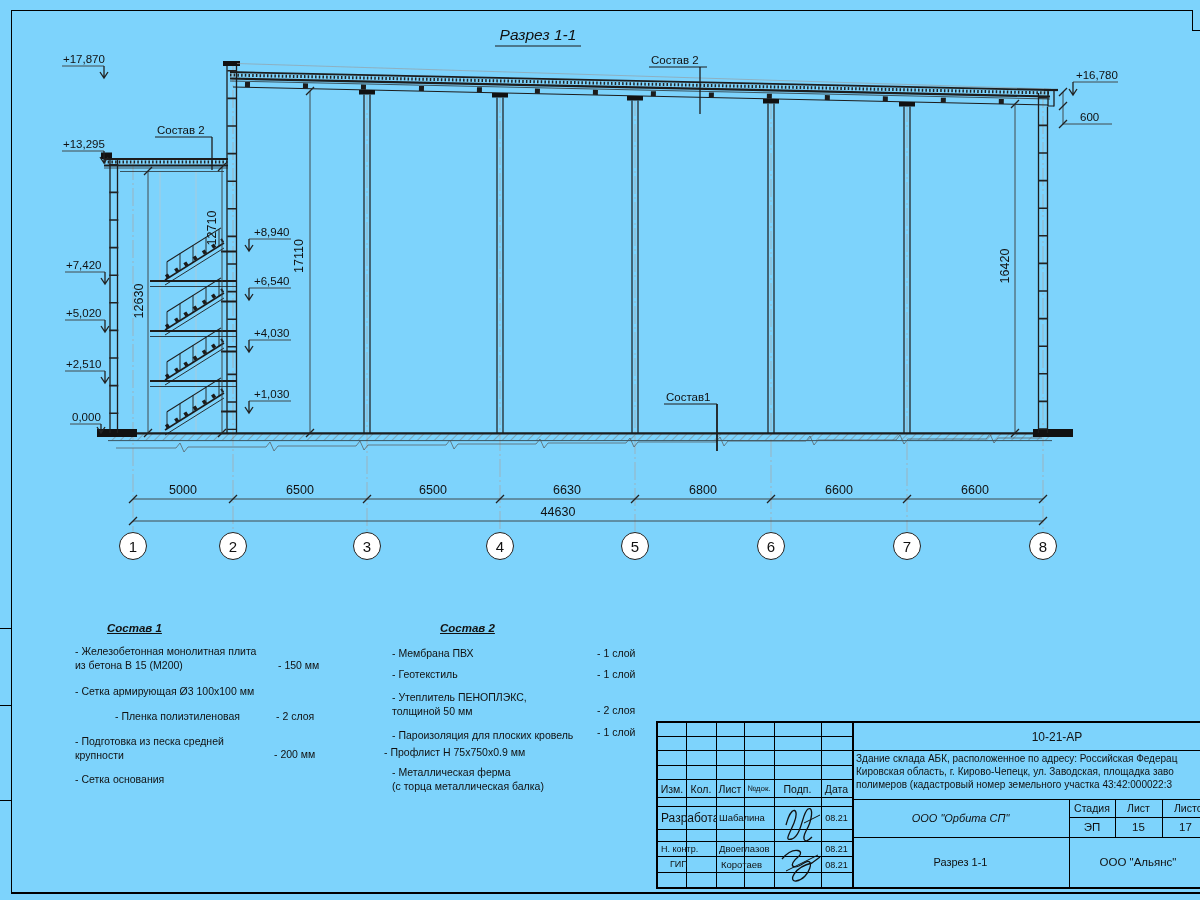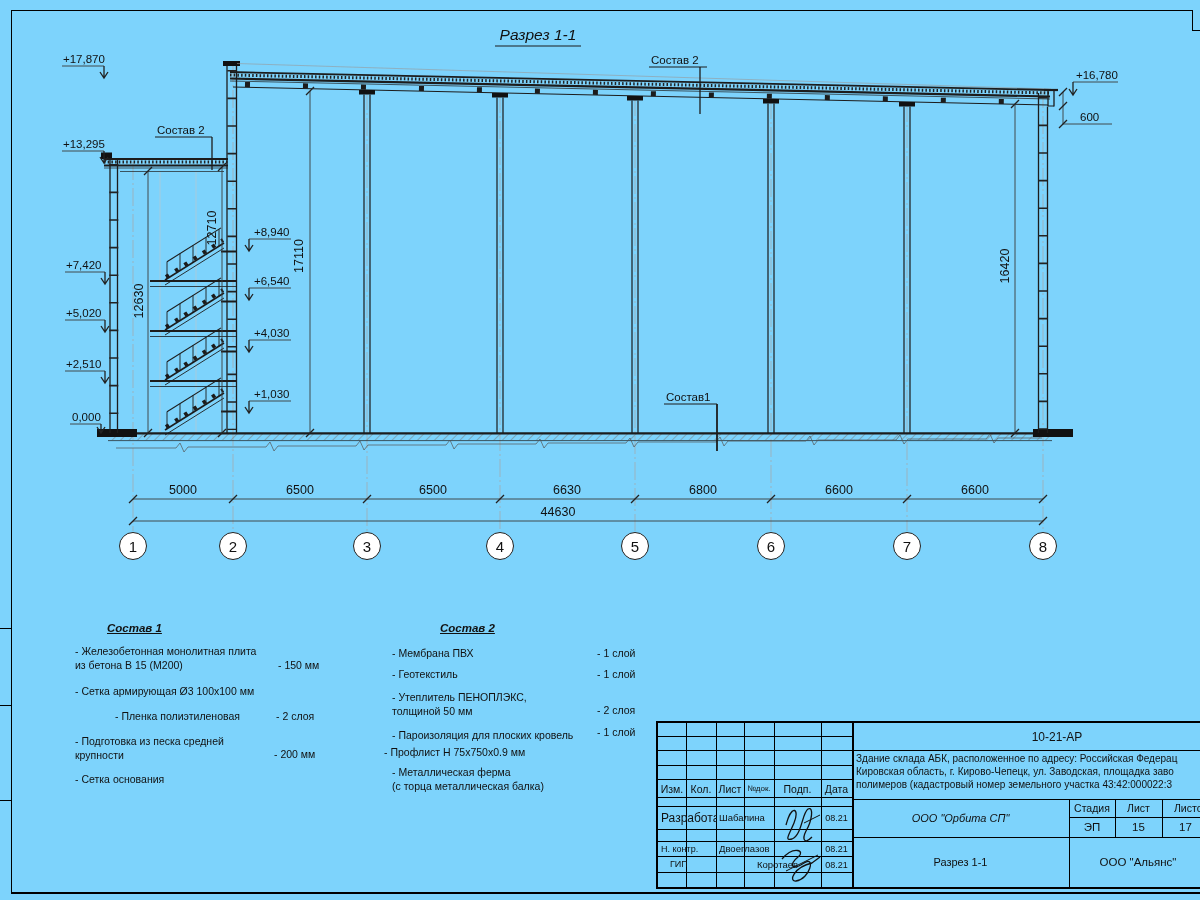--- a/index.html
+++ b/index.html
@@ -385,21 +385,21 @@
     <div class="cell" style="left:116px;top:57px;width:47px;height:17px;">Подп.</div>
     <div class="cell" style="left:163px;top:57px;width:31px;height:17px;">Дата</div>
 
     <div class="cell cl" style="left:3px;top:85px;width:56px;height:19px;font-size:12px;">Разработал</div>
     <div class="cell cl" style="left:61px;top:85px;width:54px;height:19px;font-size:9.5px;">Шабалина</div>
     <div class="cell" style="left:163px;top:86px;width:31px;height:17px;font-size:9px;">08.21</div>
     <div class="cell cl" style="left:3px;top:118px;width:56px;height:15px;font-size:9px;text-align:right;">Н. контр.</div>
     <div class="cell cl" style="left:61px;top:118px;width:58px;height:15px;font-size:9.5px;">Двоеглазов</div>
     <div class="cell" style="left:163px;top:119px;width:31px;height:14px;font-size:9px;">08.21</div>
     <div class="cell cl" style="left:12px;top:133px;width:56px;height:16px;font-size:9px;">ГИП</div>
-    <div class="cell cl" style="left:63px;top:133px;width:54px;height:16px;font-size:9.5px;margin-left:36px;">Коротаев</div>
+    <div class="cell cl" style="left:63px;top:133px;width:54px;height:16px;font-size:9.5px;">Коротаев</div>
     <div class="cell" style="left:163px;top:134px;width:31px;height:15px;font-size:9px;">08.21</div>
 
     <svg style="left:116px;top:74px;" width="47" height="88">
       <path d="M12,28 C18,6 26,12 20,26 C15,38 10,44 18,42 C28,38 28,16 34,12 C40,9 38,24 32,34 C28,42 30,48 38,40" stroke="#111" stroke-width="1.3" fill="none"></path>
       <path d="M30,26 L46,18" stroke="#111" stroke-width="1" fill="none"></path>
       <path d="M8,62 C20,48 32,54 24,60 C14,68 18,74 30,66 C42,58 36,82 22,84 C14,85 20,70 38,66 L46,60" stroke="#111" stroke-width="1.3" fill="none"></path>
       <path d="M12,74 L44,58" stroke="#111" stroke-width="1" fill="none"></path>
     </svg>
 
     <div class="cell" style="left:194px;top:0;width:410px;height:27px;font-size:12px;">10-21-АР</div>

